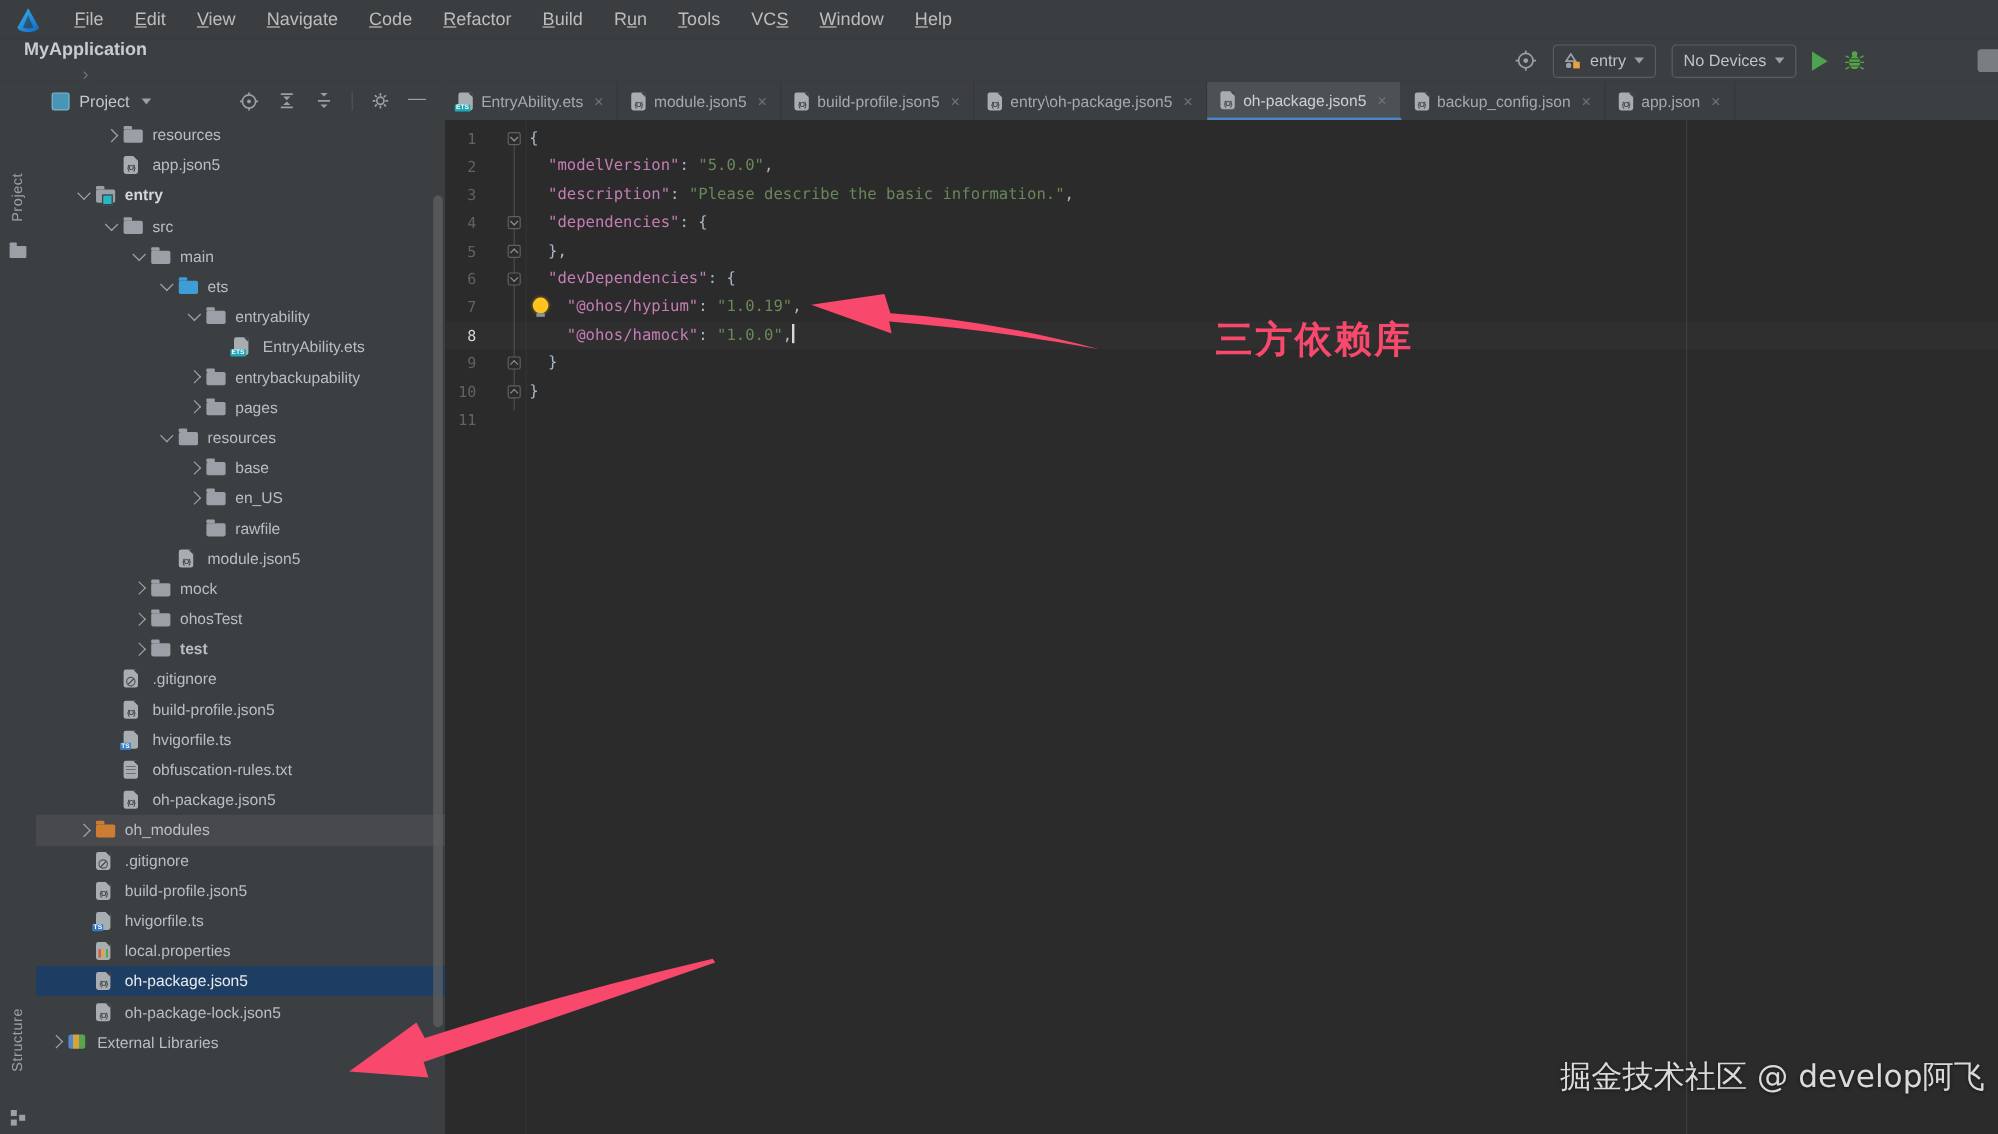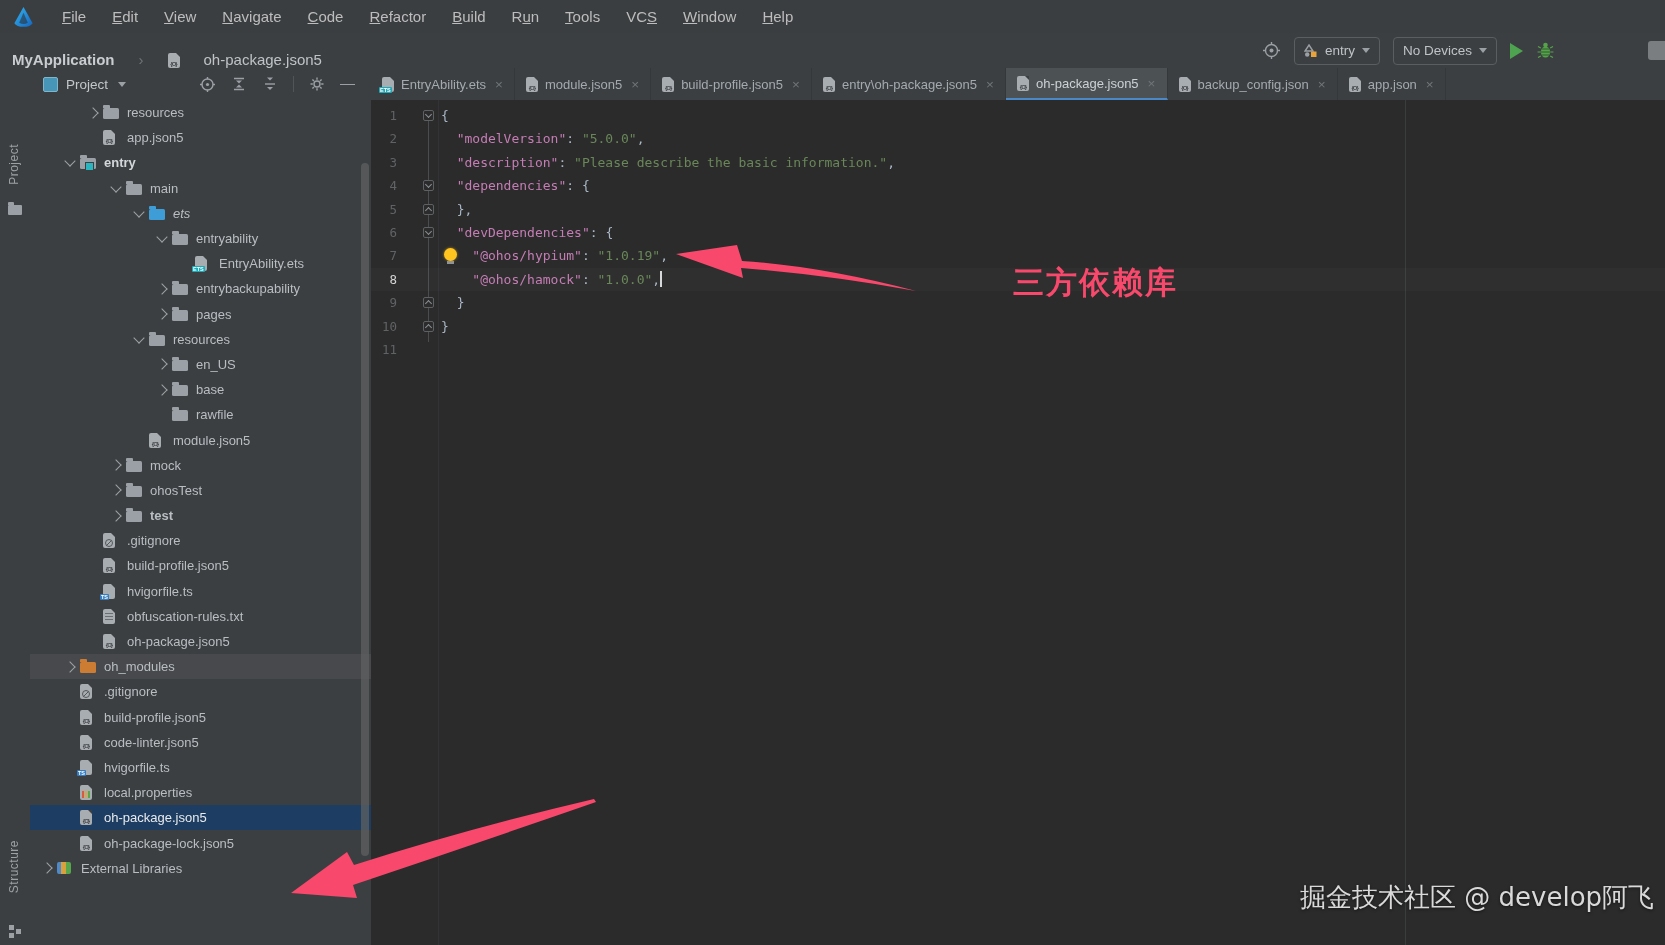--- a/index.html
+++ b/index.html
@@ -9,21 +9,21 @@
   
   .menubar{position:absolute;left:0;top:0;width:1665px;height:33px;background:#3b3e40;display:flex;align-items:center;border-bottom:1px solid #313437;}
   .logo{width:23px;height:23px;margin-left:12px;flex:0 0 auto;}
   .menus{display:flex;margin-left:14px;}
   .menu-item{padding:0 13px;font-size:15px;color:#bdbdbd;line-height:33px;cursor:default;}
   .menu-item .mn{text-decoration:underline;}
   .win-title{position:absolute;left:706px;top:0;line-height:33px;font-size:15px;color:#7b7f82;}
 
   
   .toolbar{position:absolute;left:0;top:33px;width:1665px;height:35px;background:#3c3f41;border-bottom:1px solid #303335;}
-  .breadcrumb{position:absolute;left:12px;top:0;height:35px;display:flex;align-items:flex-end;gap:24px;}
+  .breadcrumb{position:absolute;left:12px;top:0;height:35px;display:flex;align-items:center;gap:4px;flex-direction:column;}
   .crumb-root{font-size:15px;font-weight:bold;color:#c9cdd1;}
   .crumb-sep{color:#6f7478;font-size:15px;}
   .crumb-leaf{font-size:15px;color:#bfc3c7;}
   .tb-right{position:absolute;left:1262px;top:0;height:35px;display:flex;align-items:center;gap:13px;}
   .combo{height:26px;border:1px solid #5b5e60;border-radius:4px;display:flex;align-items:center;gap:7px;padding:0 9px;color:#bfc3c7;font-size:13.5px;background:#3c3f41;}
   .caret{width:0;height:0;border-left:4.5px solid transparent;border-right:4.5px solid transparent;border-top:5px solid #9ba0a5;}
   .play-tri{width:0;height:0;border-top:8px solid transparent;border-bottom:8px solid transparent;border-left:13px solid #4da350;}
   .edge-ic{position:absolute;left:1648px;top:8px;width:24px;height:19px;background:#85898d;border-radius:3px;opacity:.85;}
 
   
@@ -237,30 +237,39 @@
           <span class="slot">
             <span class="chev open"></span>
           </span>
           <span class="islot">
             <span class="fld">
               <span class="badge-mod"></span>
             </span>
           </span>
           <span class="lbl b">entry</span>
         </div>
+        <div class="tree-row" style="padding-left: 52px;">
+          <span class="slot">
+            <span class="chev open"></span>
+          </span>
+          <span class="islot">
+            <span class="fld"></span>
+          </span>
+          <span class="lbl">src</span>
+        </div>
         <div class="tree-row" style="padding-left: 75px;">
           <span class="slot">
             <span class="chev open"></span>
           </span>
           <span class="islot">
             <span class="fld"></span>
           </span>
           <span class="lbl">main</span>
         </div>
-        <div class="tree-row" style="padding-left: 98px; font-style: italic;">
+        <div class="tree-row" style="padding-left: 98px;">
           <span class="slot">
             <span class="chev open"></span>
           </span>
           <span class="islot">
             <span class="fld blue"></span>
           </span>
           <span class="lbl">ets</span>
         </div>
         <div class="tree-row" style="padding-left: 121px;">
           <span class="slot">
@@ -305,31 +314,31 @@
           </span>
           <span class="lbl">resources</span>
         </div>
         <div class="tree-row" style="padding-left: 121px;">
           <span class="slot">
             <span class="chev closed"></span>
           </span>
           <span class="islot">
             <span class="fld"></span>
           </span>
+          <span class="lbl">base</span>
+        </div>
+        <div class="tree-row" style="padding-left: 121px;">
+          <span class="slot">
+            <span class="chev closed"></span>
+          </span>
+          <span class="islot">
+            <span class="fld"></span>
+          </span>
           <span class="lbl">en_US</span>
         </div>
-        <div class="tree-row" style="padding-left: 121px;">
-          <span class="slot">
-            <span class="chev closed"></span>
-          </span>
-          <span class="islot">
-            <span class="fld"></span>
-          </span>
-          <span class="lbl">base</span>
-        </div>
         <div class="tree-row" style="padding-left: 121px; text-align: right;">
           <span class="slot"></span>
           <span class="islot">
             <span class="fld"></span>
           </span>
           <span class="lbl">rawfile</span>
         </div>
         <div class="tree-row" style="padding-left: 98px;">
           <span class="slot"></span>
           <span class="islot">
@@ -414,27 +423,20 @@
             <span class="doc g-git"></span>
           </span>
           <span class="lbl">.gitignore</span>
         </div>
         <div class="tree-row" style="padding-left: 29px;">
           <span class="slot"></span>
           <span class="islot">
             <span class="doc g-json5"></span>
           </span>
           <span class="lbl">build-profile.json5</span>
-        </div>
-        <div class="tree-row" style="padding-left: 29px;">
-          <span class="slot"></span>
-          <span class="islot">
-            <span class="doc g-json5"></span>
-          </span>
-          <span class="lbl">code-linter.json5</span>
         </div>
         <div class="tree-row" style="padding-left: 29px;">
           <span class="slot"></span>
           <span class="islot">
             <span class="doc g-ts"></span>
           </span>
           <span class="lbl">hvigorfile.ts</span>
         </div>
         <div class="tree-row" style="padding-left: 29px;">
           <span class="slot"></span>

